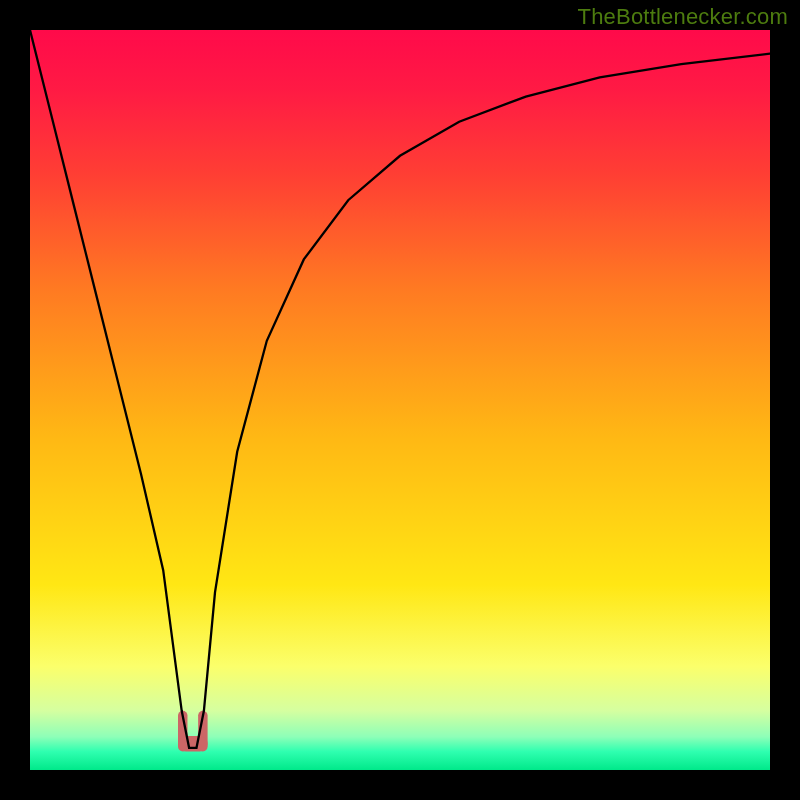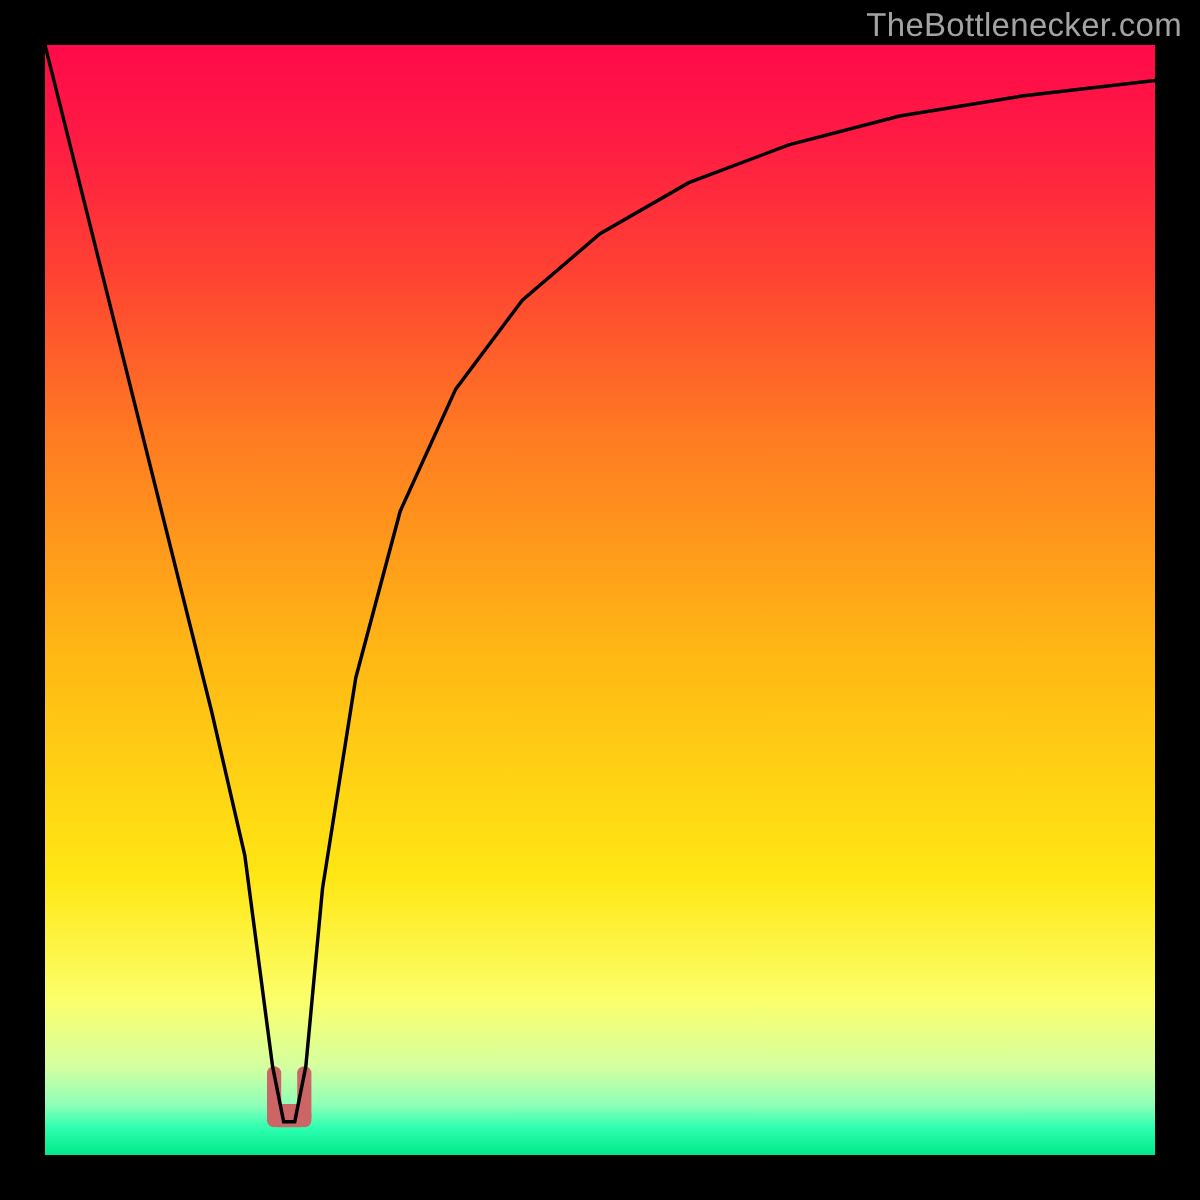--- a/index.html
+++ b/index.html
@@ -24,21 +24,21 @@
     left: 30px;
     top: 30px;
     width: 740px;
     height: 740px;
     overflow: hidden;
   }
   .watermark {
     position: absolute;
     top: 4px;
     right: 12px;
-    color: #a3a3a3;
+    color: #4d7c0f;
     font-size: 22px;
     font-weight: 400;
     letter-spacing: 0.2px;
     pointer-events: none;
   }
   svg {
     display: block;
   }
 </style>
 </head>

